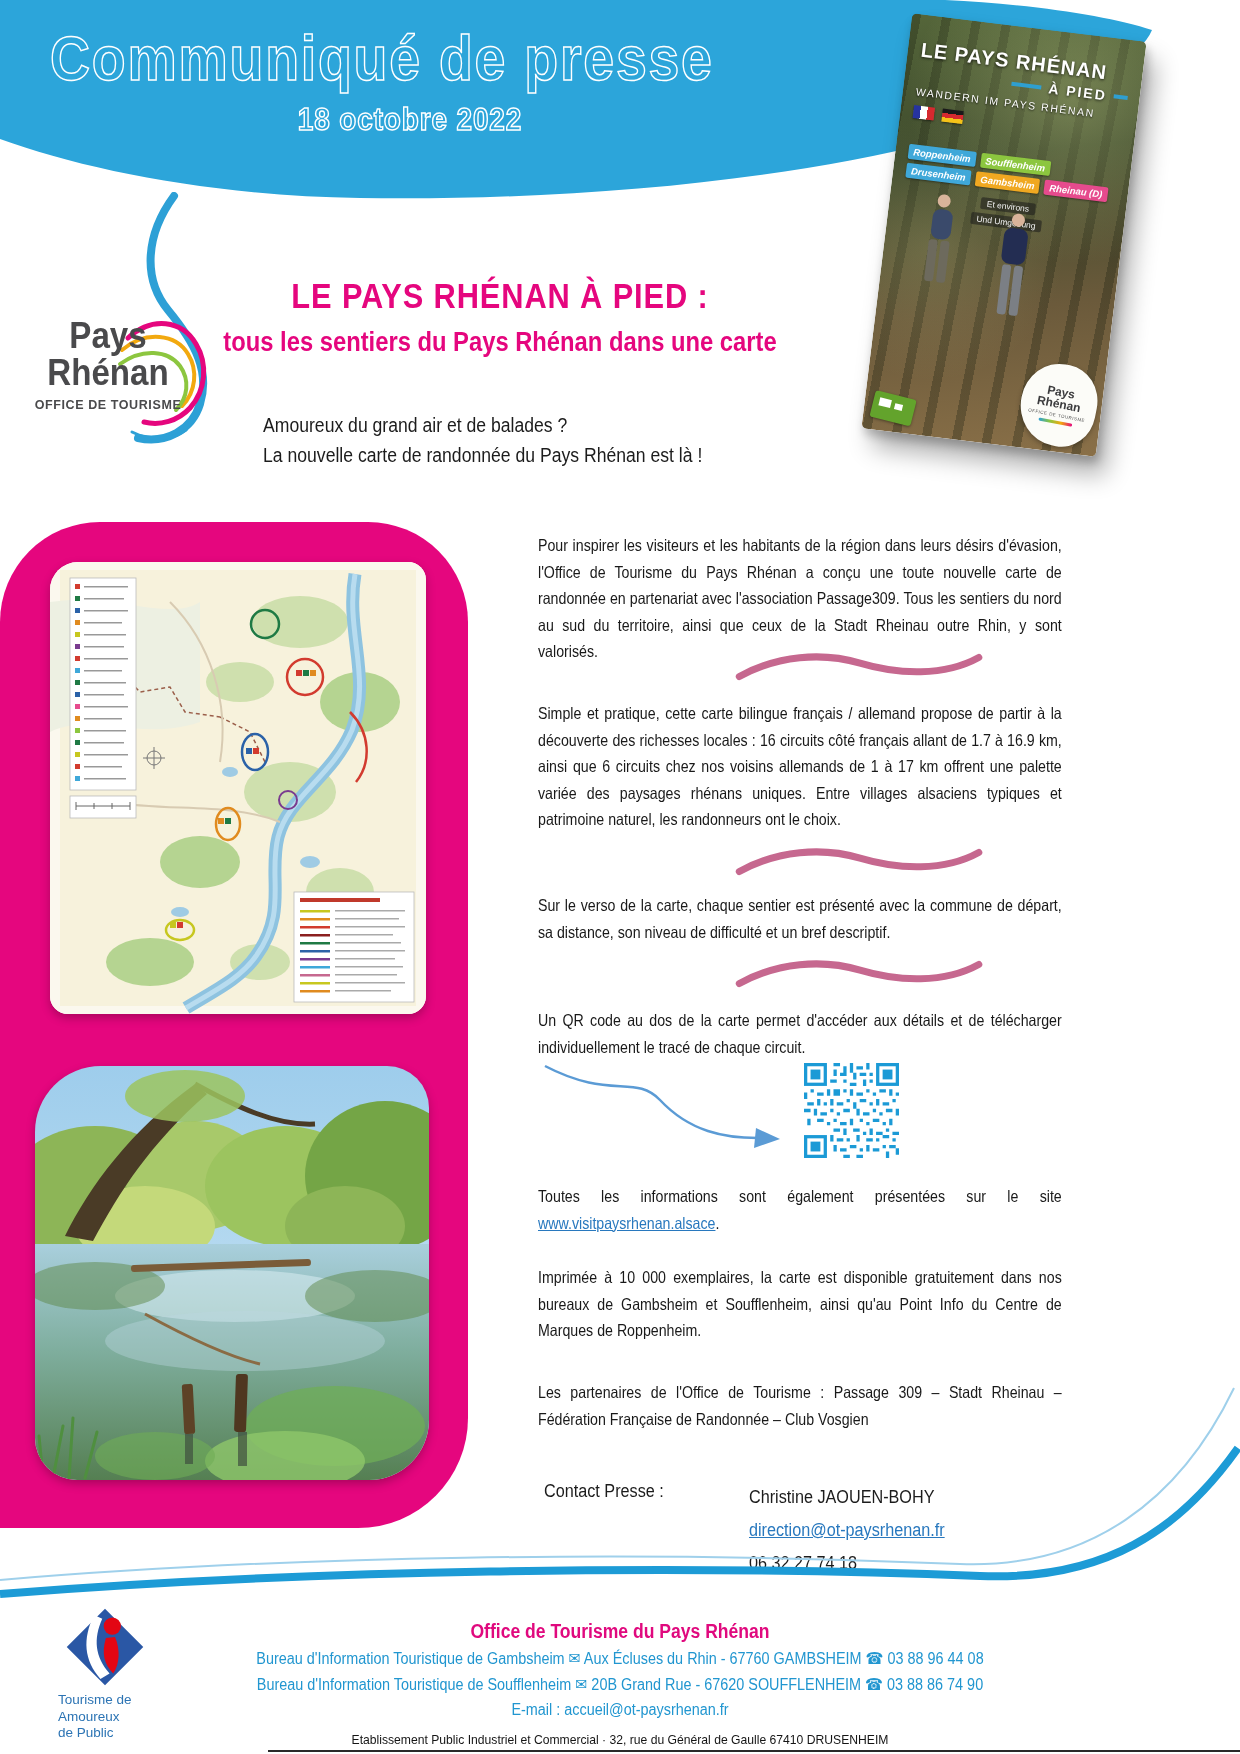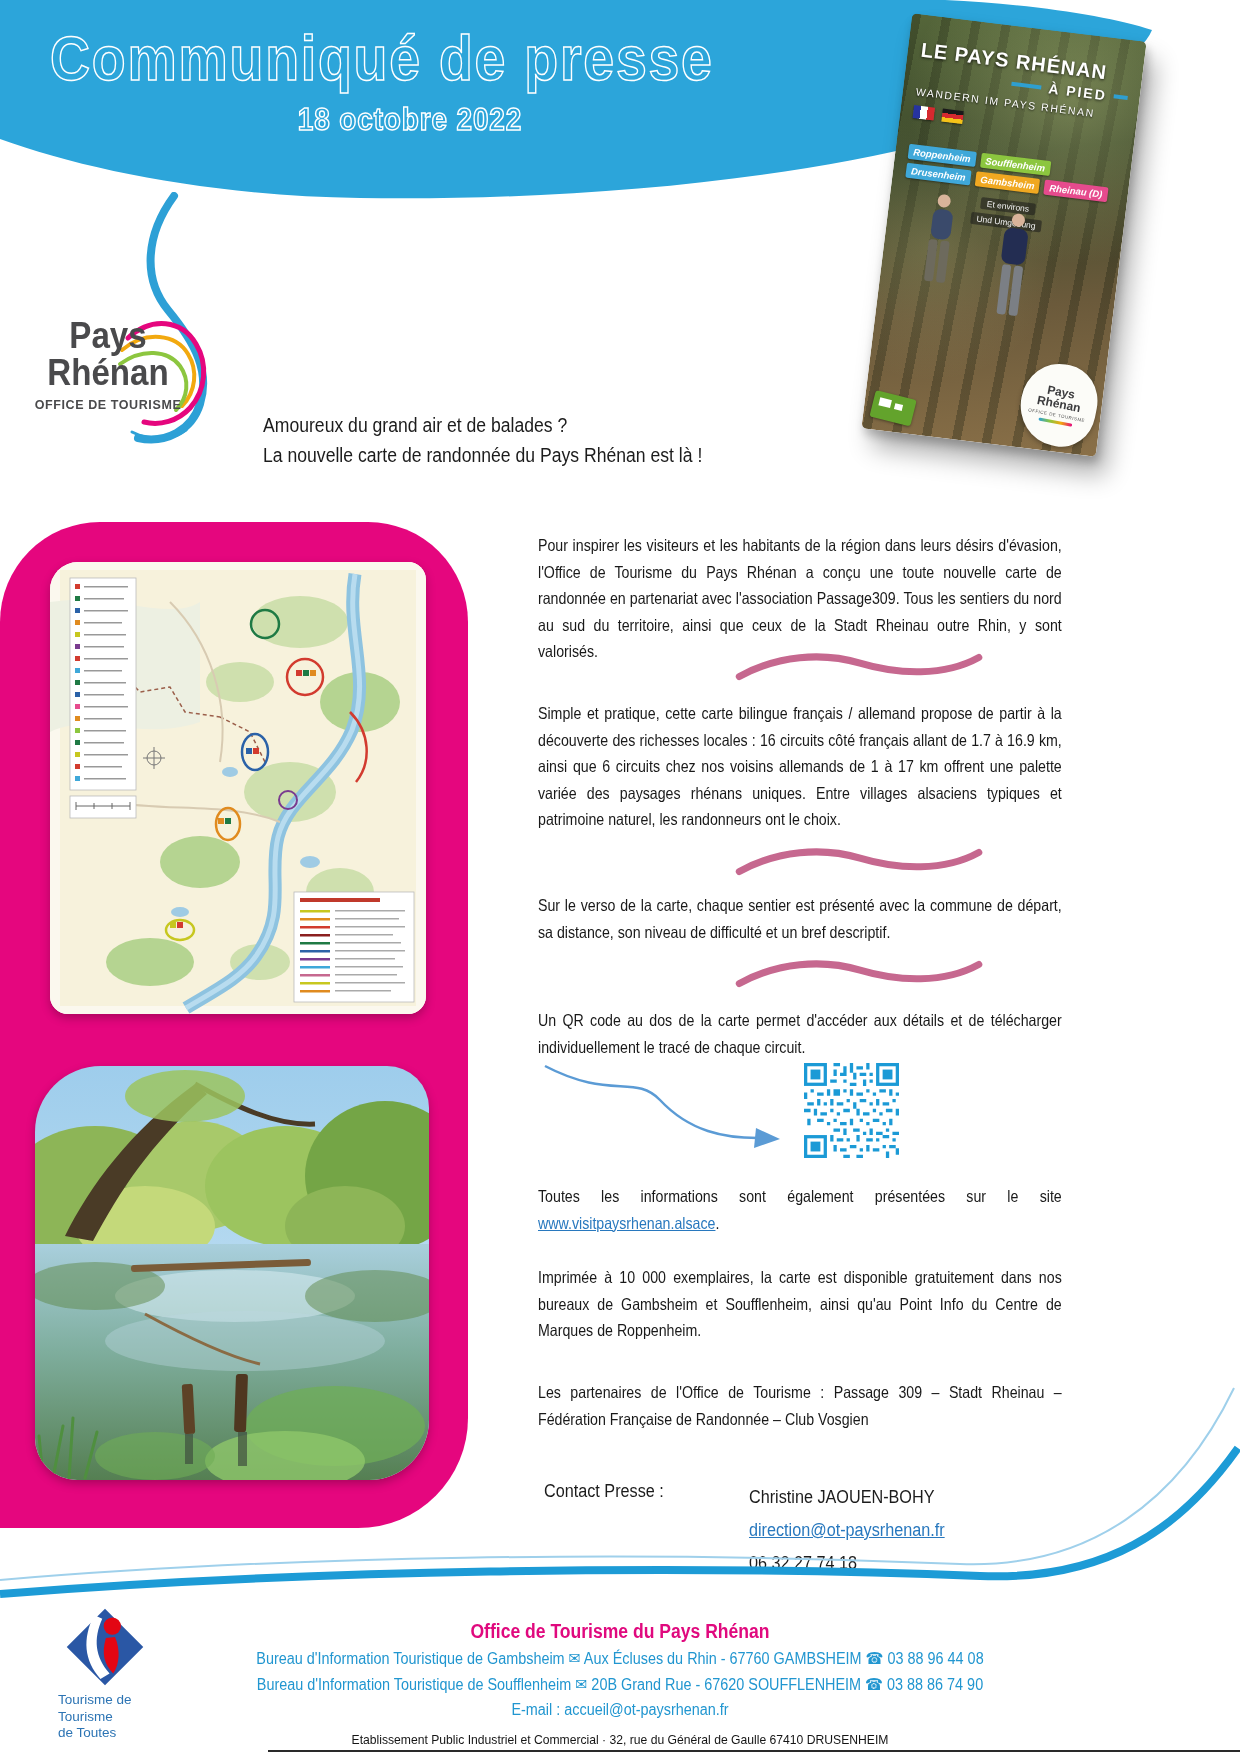--- a/index.html
+++ b/index.html
@@ -179,20 +179,24 @@
     <path d="M10,158 C34,138 64,142 76,162 C86,178 84,200 70,214" stroke="#f2a90f" stroke-width="4" fill="none" stroke-linecap="round"></path>
     <path d="M8,172 C30,156 56,158 68,174 C78,188 76,206 64,218" stroke="#8cc63f" stroke-width="4" fill="none" stroke-linecap="round"></path>
     <path d="M20,240 C40,250 60,248 74,238" stroke="#2da0d6" stroke-width="3" fill="none" stroke-linecap="round"></path>
   </svg>
   <div class="abs lg-text">
     <div class="a">Pays</div>
     <div class="b">Rhénan</div>
     <div class="c">OFFICE DE TOURISME</div>
   </div>
 
+  <div class="abs headline">
+    <div class="t">LE PAYS RHÉNAN À PIED :</div>
+    <div class="s">tous les sentiers du Pays Rhénan dans une carte</div>
+  </div>
   <div class="abs intro">
     <div>Amoureux du grand air et de balades ?</div>
     <div>La nouvelle carte de randonnée du Pays Rhénan est là !</div>
   </div>
 
   <div class="abs pinkpanel"></div>
 
   <div class="abs mapcard">
     <svg width="376" height="452" viewBox="0 0 376 452">
       <rect width="376" height="452" fill="#fbf8ee"></rect>
@@ -424,22 +428,22 @@
 
   <div class="abs ft-logo">
     <svg width="82" height="82" viewBox="0 0 90 90" style="margin-left:14px;">
       <path d="M45,3 L87,45 L45,87 L3,45 Z" fill="#2a57a5"></path>
       <path d="M33,10 C20,36 22,60 40,80 L50,74 C34,56 32,36 42,14 Z" fill="#fff"></path>
       <circle cx="53" cy="22" r="9.5" fill="#e30613"></circle>
       <path d="M46,35 C41,52 44,64 54,74 C61,64 62,48 56,34 Z" fill="#e30613"></path>
     </svg>
     <div class="txt">
       <div>Tourisme de</div>
-      <div>Tourisme</div>
-      <div>de Toutes</div>
+      <div>Amoureux</div>
+      <div>de Public</div>
     </div>
   </div>
 
   <div class="abs ft-title cnc">Office de Tourisme du Pays Rhénan</div>
 
   <div class="abs ft-line cnc" style="top:1649px;">
     <span>Bureau d'Information Touristique de Gambsheim</span>
     <span class="ic">✉</span>
     <span>Aux Écluses du Rhin - 67760 GAMBSHEIM</span>
     <span class="ic">☎</span>

